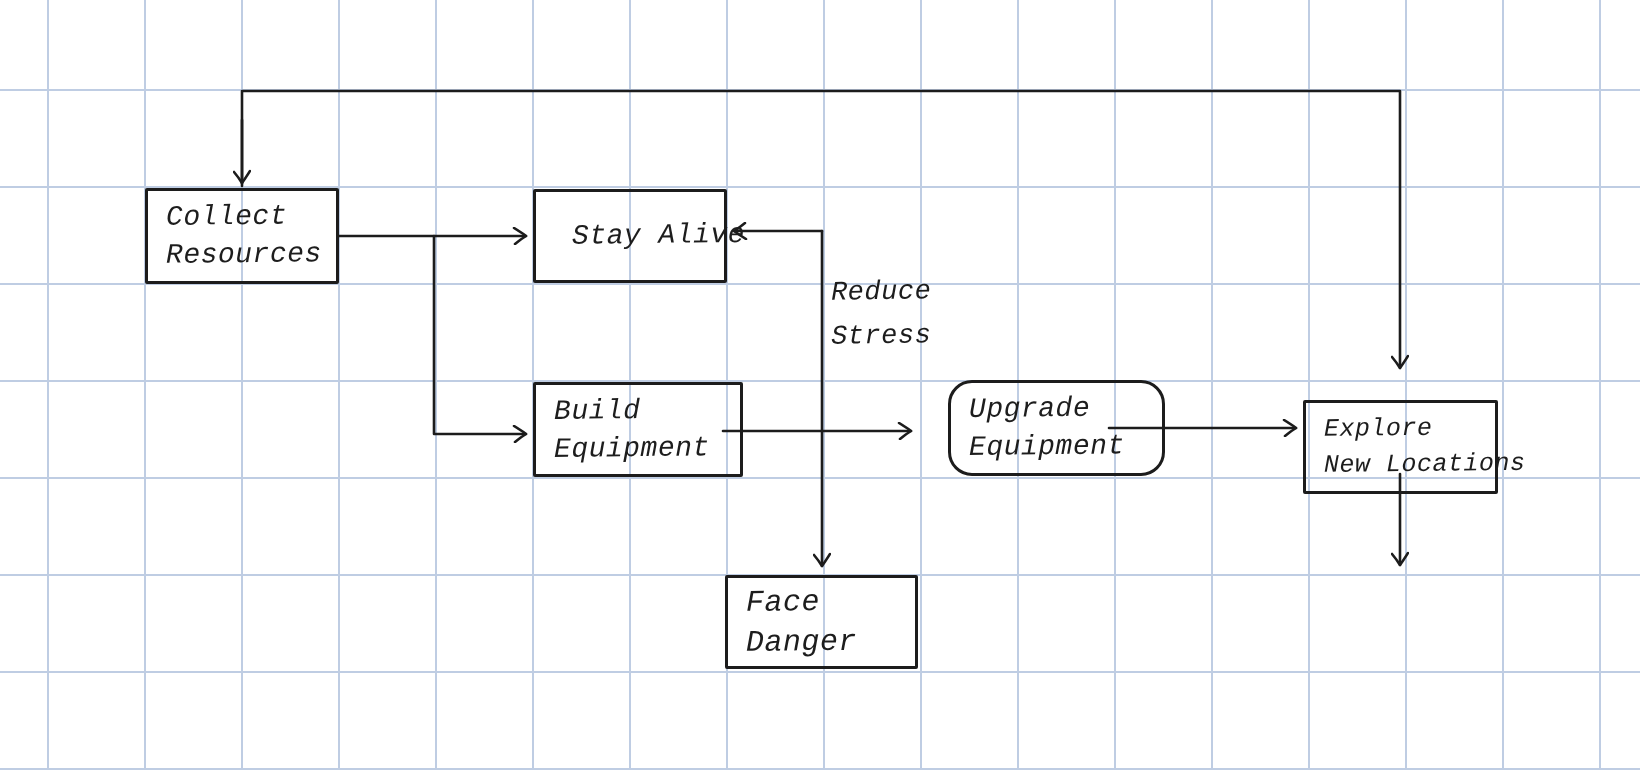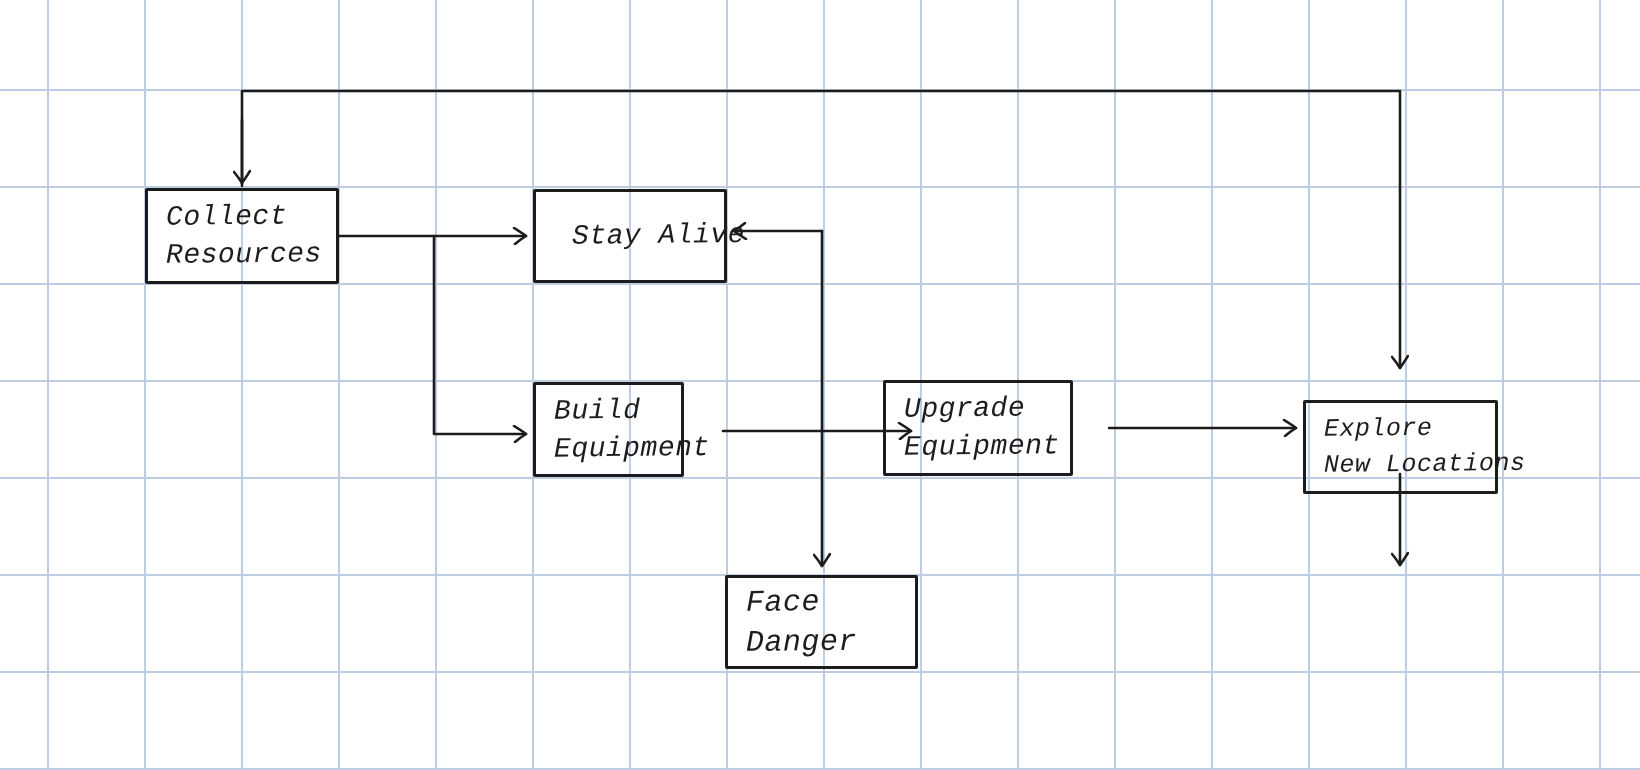--- a/index.html
+++ b/index.html
@@ -94,35 +94,39 @@
 
   <div class="node" style="left:145px; top:188px; width:194px; height:96px;">
     <span class="tline">Collect</span>
     <span class="tline">Resources</span>
   </div>
 
   <div class="node" style="left:533px; top:189px; width:194px; height:94px; padding-left:36px;">
     <span class="tline">Stay Alive</span>
   </div>
 
-  <div class="node" style="left:533px; top:382px; width:151px; height:95px;">
+  <div class="node" style="left:533px; top:382px; width:210px; height:95px;">
     <span class="tline">Build</span>
     <span class="tline">Equipment</span>
   </div>
 
-  <div class="node" style="left:883px; top:380px; width:190px; height:96px;">
+  <div class="node" style="left:948px; top:380px; width:217px; height:96px;border-radius:24px;">
     <span class="tline">Upgrade</span>
     <span class="tline">Equipment</span>
   </div>
 
   <div class="node" style="left:1303px; top:380px; width:195px; height:94px; font-size:25px; line-height:36px;margin-top:20px;">
     <span class="tline">Explore</span>
     <span class="tline">New Locations</span>
   </div>
 
   <div class="node" style="left:725px; top:575px; width:193px; height:94px; font-size:30px; line-height:40px;">
     <span class="tline">Face</span>
     <span class="tline">Danger</span>
   </div>
 
 
+  <div class="edge-label" style="left:831px; top:270px;">
+    <span class="tline">Reduce</span>
+    <span class="tline">Stress</span>
+  </div>
 
 </div>
 
 </body></html>

